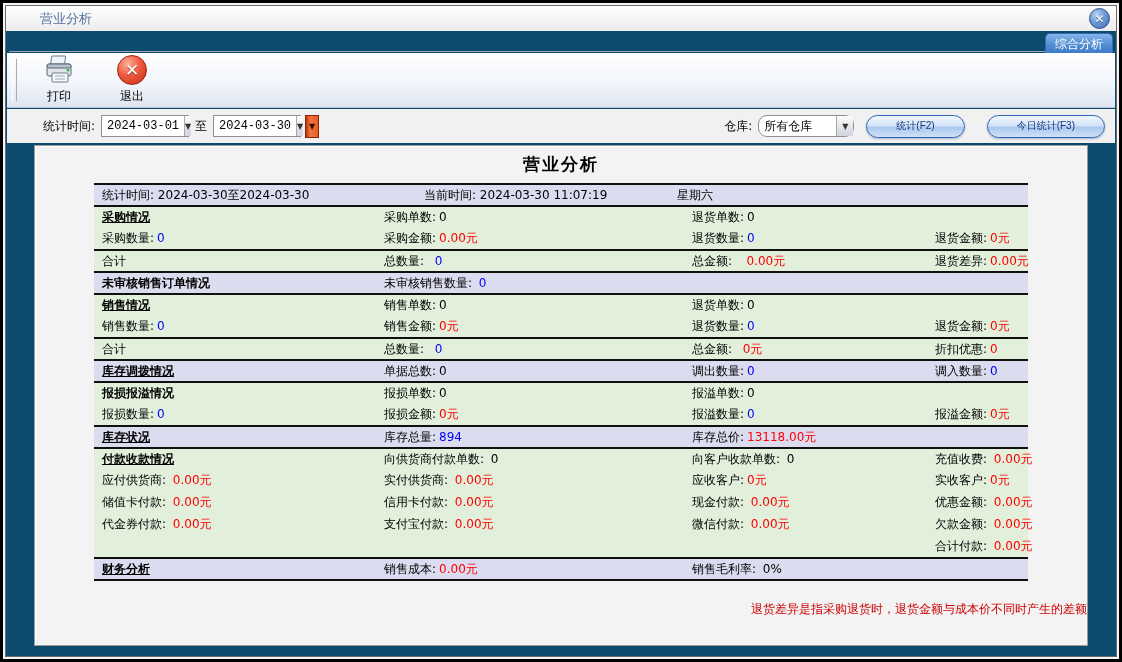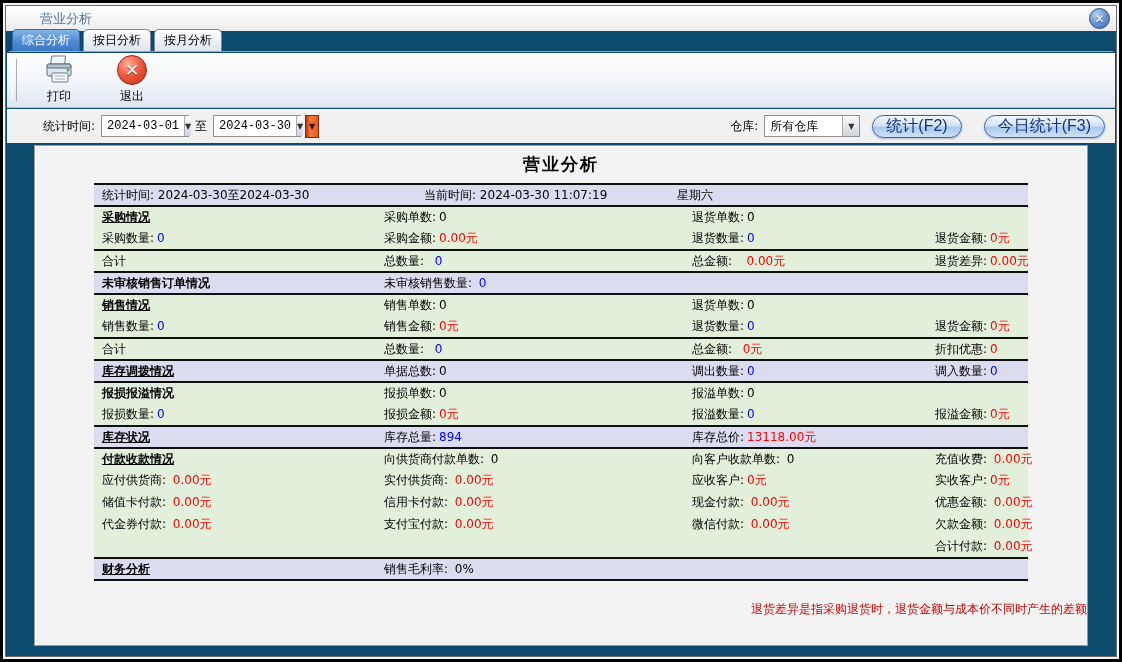--- a/index.html
+++ b/index.html
@@ -17,21 +17,21 @@
   .title-text { color:#51719f; font-size:13px; }
   .close-btn { margin-left:auto; width:21px; height:21px; border-radius:50%;
                background:radial-gradient(circle at 35% 30%, #b9d2f0 0%, #6f9bd6 45%, #3767ae 100%);
                border:1px solid #2a4f8c; color:#fff; font-size:12px; font-weight:bold;
                display:flex; align-items:center; justify-content:center; cursor:pointer;
                text-shadow:0 1px 1px #2a4f8c; }
 
   
   .tabstrip { position:absolute; left:6px; top:30px; right:6px; height:19px;
               display:flex; align-items:flex-end; gap:3px; padding-left:3px;
-              border-bottom:1px solid #9aa4b2; }
+              border-bottom:1px solid #9aa4b2;flex-direction:column; }
   .tab { padding:2px 9px 2px; border:1px solid #7a8aa0; border-bottom:none;
          border-radius:5px 5px 0 0; background:linear-gradient(#fdfdfd,#dde5ef);
          color:#000; cursor:pointer; white-space:nowrap; }
   .tab.active { background:linear-gradient(#85b4e8 0%, #4f8ad2 55%, #3d7ac6 100%);
                 color:#fff; border-color:#2f6cb0; }
 
   
   .toolbar { position:absolute; left:4px; top:50px; right:4px; height:55px;
              background:linear-gradient(#ffffff 0%, #f2f5fa 55%, #dfe6f2 100%);
              border-bottom:1px solid #b9c2d0; display:flex; align-items:center;
@@ -49,29 +49,29 @@
   .filterbar { position:absolute; left:4px; top:106px; right:4px; height:34px;
                background:#f1f1f1; display:flex; align-items:center; }
   .flabel { margin:0 6px 0 36px; }
   .combo { height:22px; background:#fff; border:1px solid #8f8f8f;
            display:flex; align-items:center; cursor:pointer; }
   .combo .cv { padding:0 5px; white-space:nowrap;font-family:Liberation Mono, monospace; }
   .combo .cbtn { width:17px; height:100%; margin-left:auto; border-left:1px solid #a9a9a9;
                  background:linear-gradient(#fbfbfb,#cfd4dc); display:flex;
                  align-items:center; justify-content:center; font-size:8px; color:#333; }
   .combo.date { width:88px; }
-  .combo.wh { width:96px; }
+  .combo.wh { width:96px;border-radius:9px; }
   .zh { margin:0 6px; }
   .red-drop { width:14px; height:23px; margin-left:4px; cursor:pointer;
               background:linear-gradient(90deg,#b8350f 0%, #f07840 35%, #e85a20 100%);
               border:1px solid #8c2406; display:flex; align-items:center; justify-content:center;
               color:#3a0c00; font-size:8px; }
   .spacer { flex:1; }
-  .pill-btn { height:23px; padding:0 13px; margin-right:10px; cursor:pointer;
-              border:1px solid #3064b4; border-radius:12px; color:#14337e; font-size:16px;
+  .pill-btn { height:23px; padding:0 29px; margin-right:10px; cursor:pointer;
+              border:1px solid #3064b4; border-radius:12px; color:#14337e; font-size:10px;
               background:linear-gradient(#f2f8ff 0%, #d4e3f7 45%, #aac9ee 55%, #cfe0f5 100%);
               display:flex; align-items:center; box-shadow:0 1px 2px rgba(60,90,140,.4); }
   .pill-btn.today { margin-left:12px; }
   .wh-label { margin-right:6px; }
 
   
   .panel { position:absolute; left:31px; right:31px; top:142px; bottom:13px;
            background:#f3f3f3; border:1px solid #9a9a9a;
            box-shadow: inset 1px 1px 0 #ffffff; overflow:hidden; }
   .report-title { text-align:center; font-family:"DejaVu Serif","Liberation Serif",serif;
@@ -254,19 +254,20 @@
           <div class="tcell"><span class="lbl">欠款金额: </span><span class="val c-r">0.00元</span></div>
         </div>
         <div class="trow green">
           <div class="tcell"></div>
           <div class="tcell"></div>
           <div class="tcell"></div>
           <div class="tcell"><span class="lbl">合计付款: </span><span class="val c-r">0.00元</span></div>
         </div>
         <div class="trow lavender sep">
           <div class="tcell"><span class="lbl bold und">财务分析</span></div>
+          <div class="tcell"><span class="lbl">销售成本:</span><span class="val c-r">0.00元</span></div>
           <div class="tcell"><span class="lbl">销售毛利率: </span><span class="val c-k">0%</span></div>
         </div>
       </div>
     <div class="footnote">退货差异是指采购退货时，退货金额与成本价不同时产生的差额</div>
   </div>
 
 </div>
 
 </body></html>

